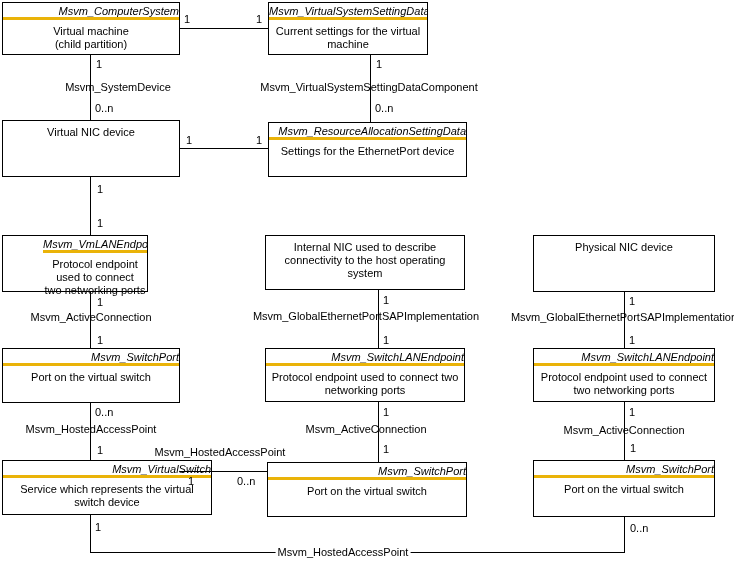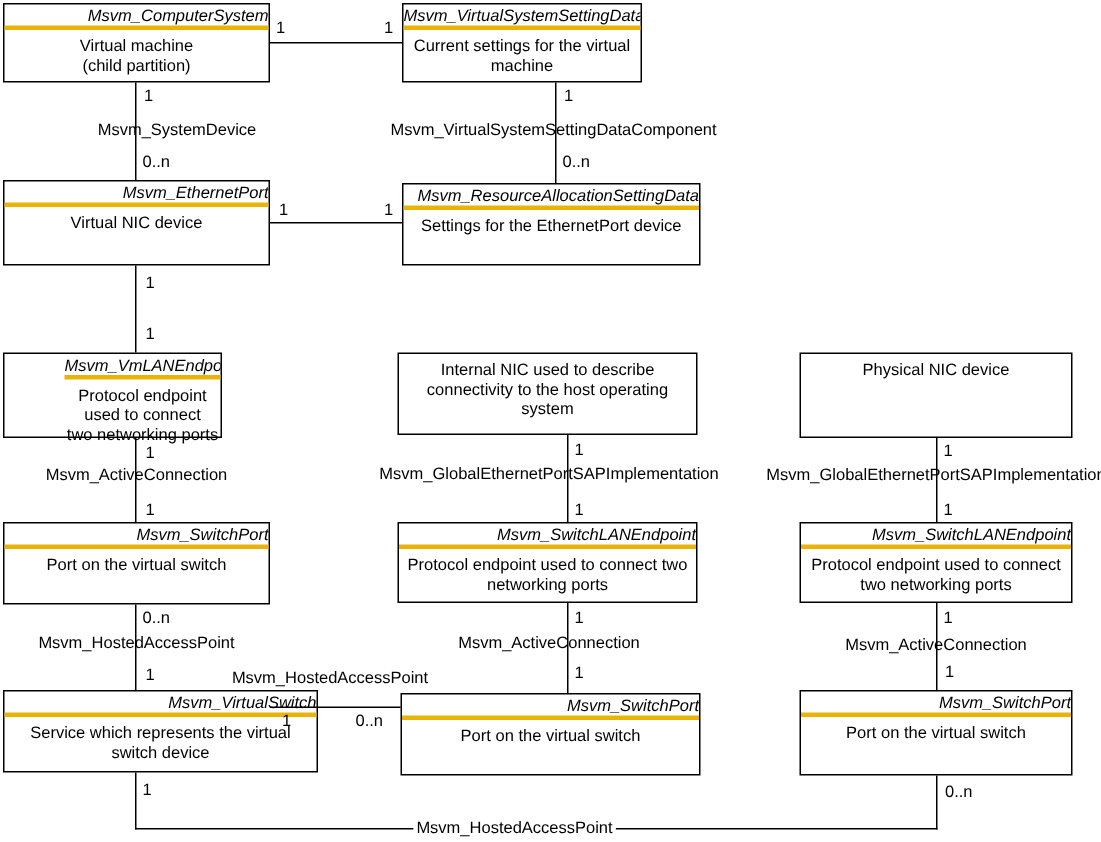--- a/index.html
+++ b/index.html
@@ -49,21 +49,20 @@
     <div class="node-desc">Virtual machine
 (child partition)</div>
   </div>
 
   <div class="node" style="left:268px;top:2px;width:160px;height:53px;">
     <div class="node-title">Msvm_VirtualSystemSettingData</div>
     <div class="node-desc">Current settings for the virtual machine</div>
   </div>
 
   <div class="node" style="left:2px;top:120px;width:178px;height:57px;">
-    <div class="node-title">Msvm_EthernetPort</div>
     <div class="node-desc">Virtual NIC device</div>
   </div>
 
   <div class="node" style="left:268px;top:122px;width:199px;height:55px;">
     <div class="node-title">Msvm_ResourceAllocationSettingData</div>
     <div class="node-desc">Settings for the EthernetPort device</div>
   </div>
 
   <div class="node" style="left:2px;top:235px;width:146px;height:57px;padding-left:40px;">
     <div class="node-title">Msvm_VmLANEndpoint</div>

